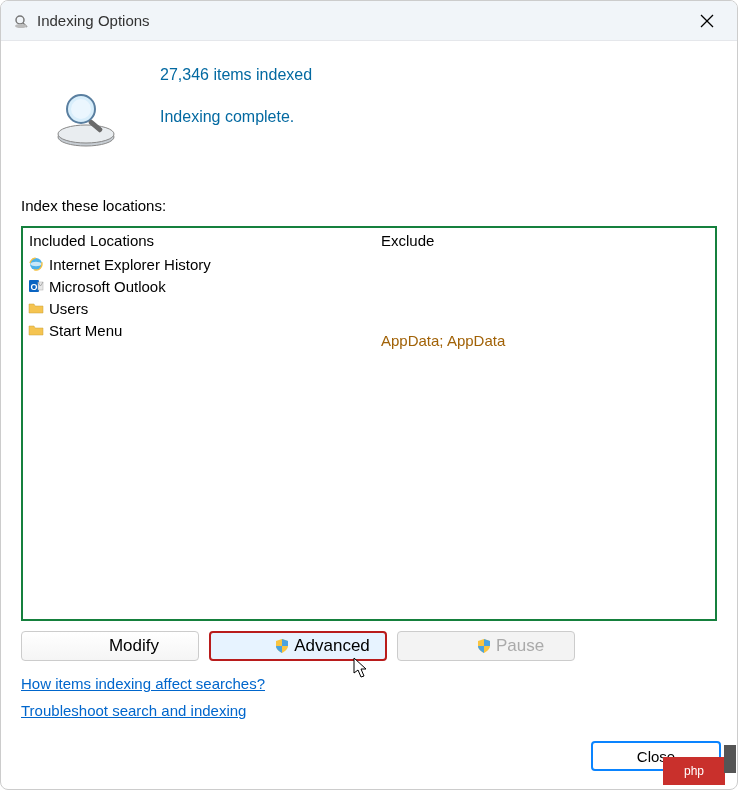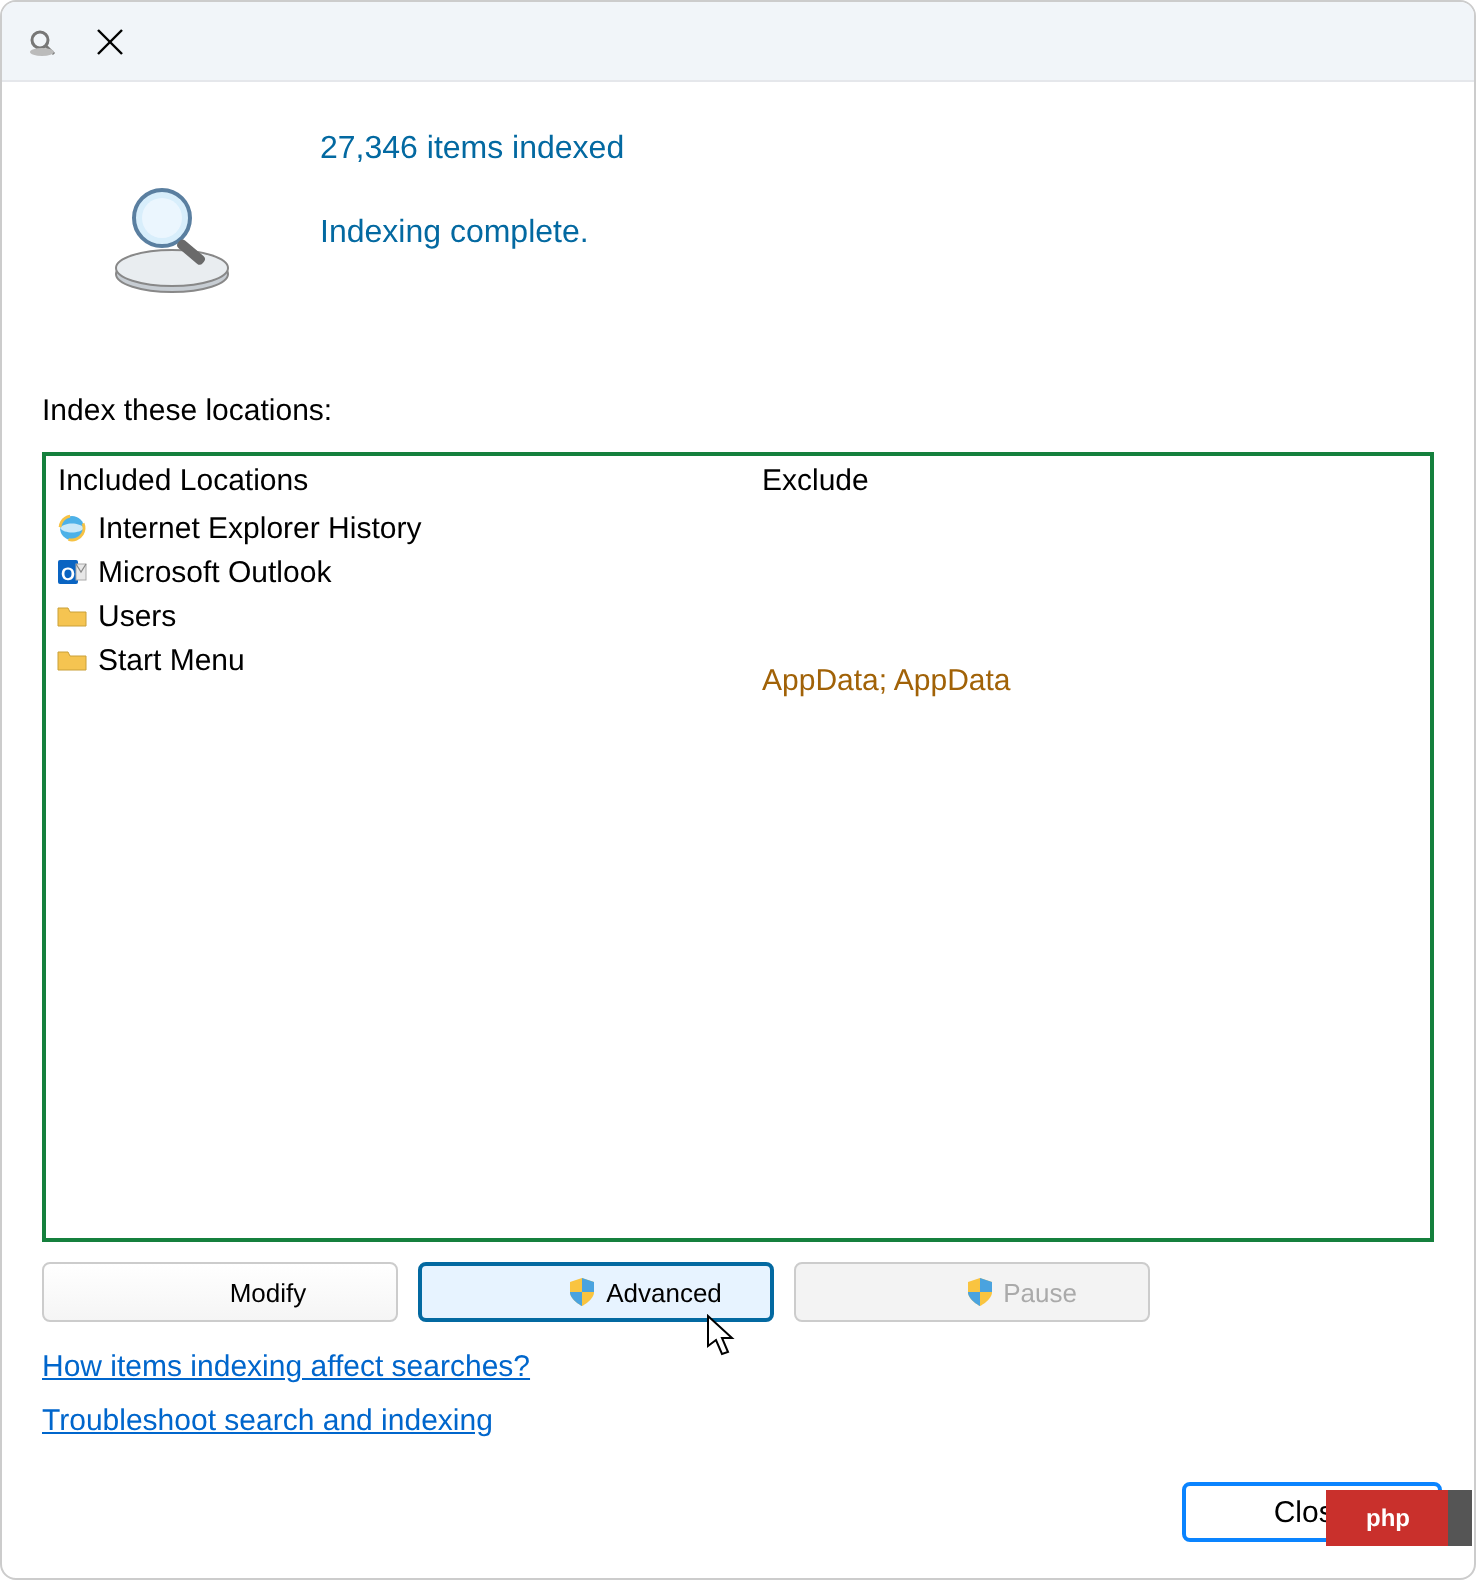--- a/index.html
+++ b/index.html
@@ -130,30 +130,30 @@
       display: flex;
       gap: 10px;
       margin-top: 10px;
     }
     .btn {
       width: 178px;
       height: 30px;
       border: 1px solid #ccc;
       background: linear-gradient(#fff, #f5f5f5);
       border-radius: 4px;
-      font-size: 13px;
+      font-size: 17px;
       cursor: pointer;
       display: flex;
       align-items: center;
       justify-content: center;
       gap: 4px;
       padding-left: 48px;
     }
     .btn.highlighted {
-      border: 2px solid #0369a1;
+      border: 2px solid #b91c1c;
       background: #e7f3ff;
     }
     .btn.disabled {
       color: #aaa;
       background: #f3f3f3;
       cursor: default;
     }
     .shield-icon {
       width: 16px;
       height: 16px;
@@ -180,28 +180,28 @@
       background: #fff;
       border-radius: 4px;
       font-size: 15px;
       cursor: pointer;
       display:flex;
       align-items:center;
       justify-content:center;
     }
     .watermark {
       position: absolute;
-      bottom: 16px;
+      bottom: 4px;
       right: 12px;
       width: 62px;
       height: 28px;
       background: #c9302c;
       color: #fff;
       font-size: 12px;
-      font-weight: bold;
+      font-weight: normal;
       display: flex;
       align-items: center;
       justify-content: center;
       padding: 0 4px;
     }
     .watermark-ext {
       position:absolute;
       bottom: 16px;
       right:1px;
       width: 12px;
@@ -221,20 +221,21 @@
 
 <div class="window">
   <div class="titlebar">
     <span class="titlebar-icon">
       <svg width="16" height="16" viewBox="0 0 16 16">
         <circle cx="7" cy="7" r="4" fill="none" stroke="#777" stroke-width="1.5"></circle>
         <line x1="10" y1="10" x2="14" y2="14" stroke="#777" stroke-width="1.5"></line>
         <ellipse cx="8" cy="13" rx="6" ry="2" fill="#bbb"></ellipse>
       </svg>
     </span>
+    <span class="titlebar-title">Indexing Options</span>
     <div class="close-btn">
       <svg width="14" height="14" viewBox="0 0 14 14">
         <line x1="1" y1="1" x2="13" y2="13" stroke="#000" stroke-width="1.2"></line>
         <line x1="13" y1="1" x2="1" y2="13" stroke="#000" stroke-width="1.2"></line>
       </svg>
     </div>
   </div>
 
   <div class="content">
     <div class="status-area">

